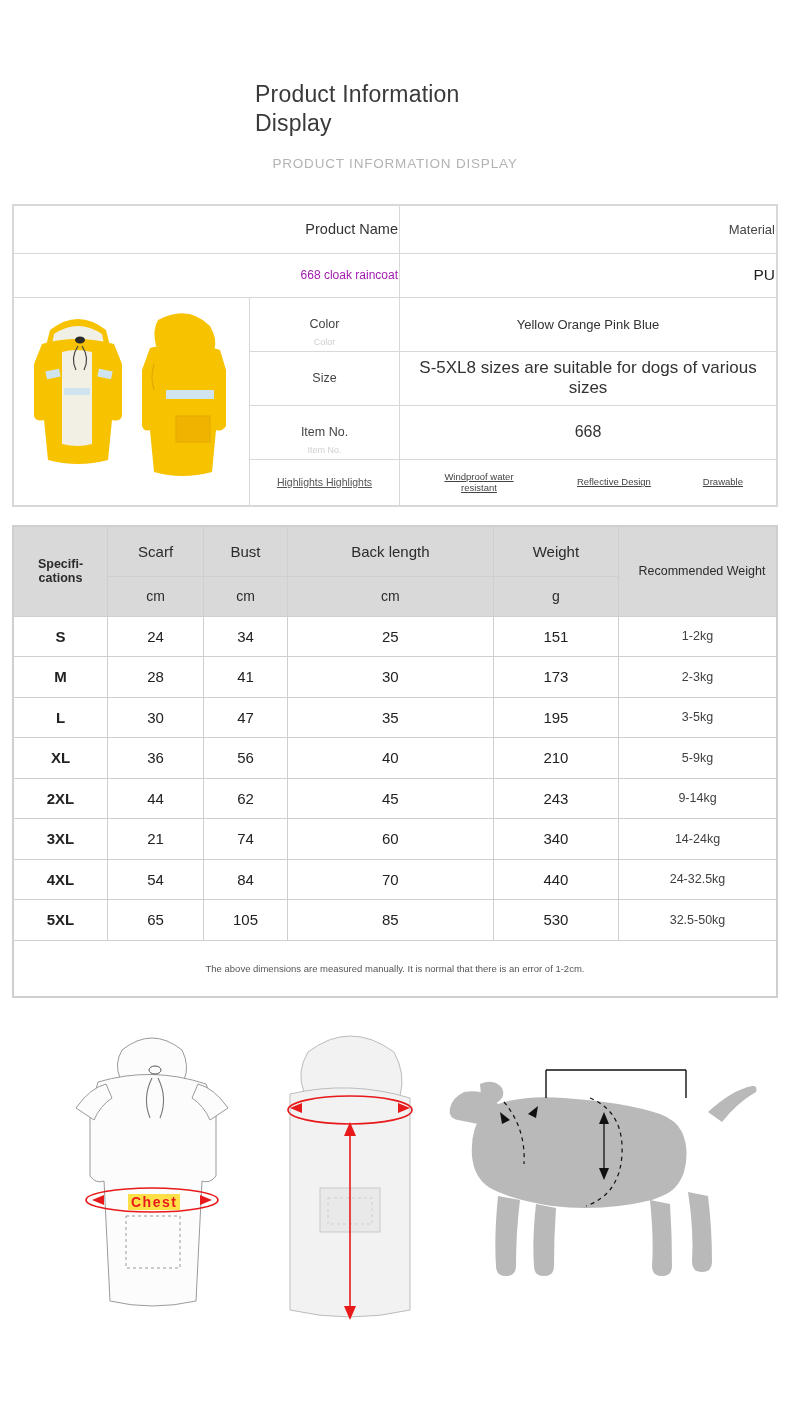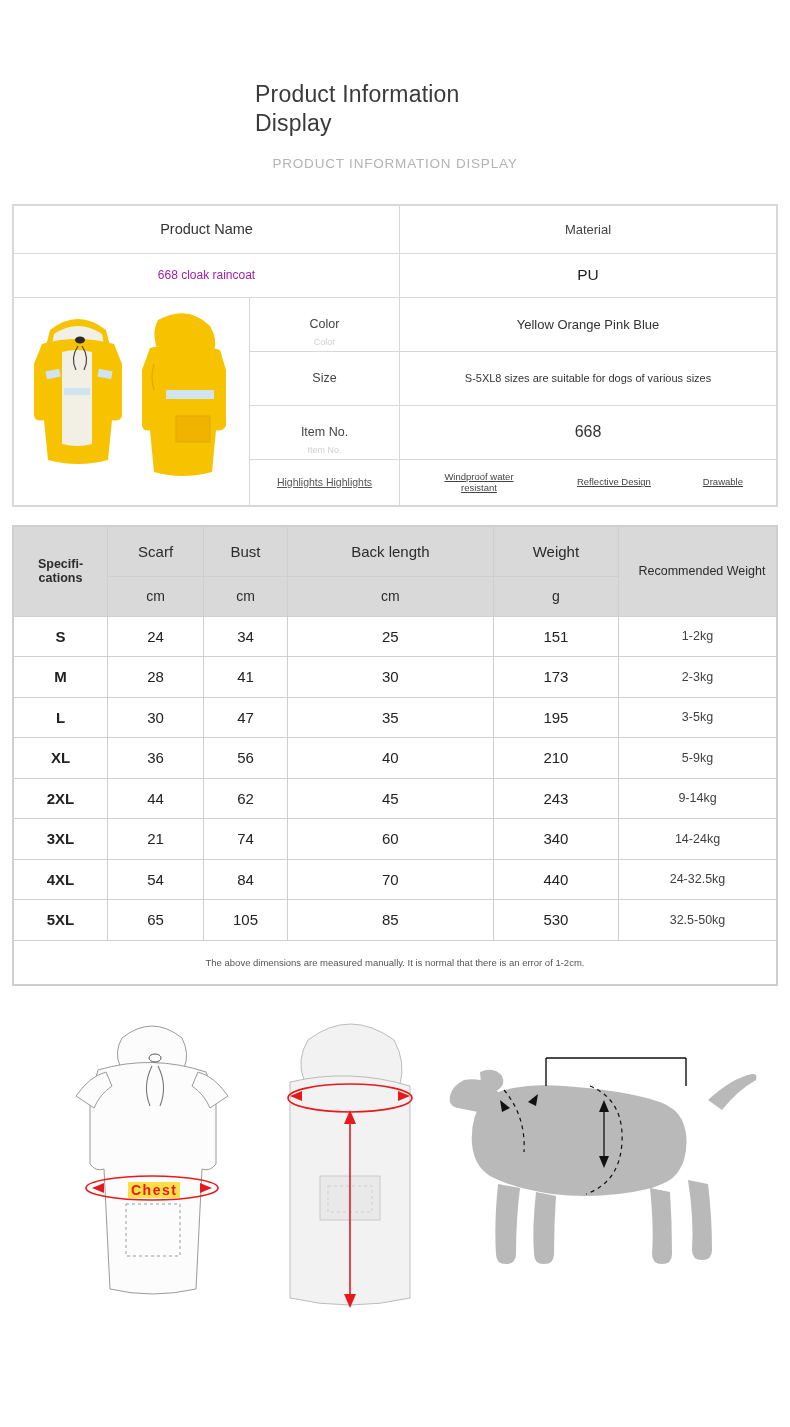--- a/index.html
+++ b/index.html
@@ -30,36 +30,36 @@
     margin-top: 18px;
     font-size: 13.5px;
     color: #b3b3b3;
     letter-spacing: 0.8px;
   }
 
   
   .info-wrap { margin: 33px 12px 0 12px; border: 1px solid #d8d8d8; }
   table { border-collapse: collapse; width: 100%; }
   .info-wrap td { border: 1px solid #d8d8d8; }
-  .cell-center { text-align: center; vertical-align: middle; }
+  .cell-center { text-align: right; vertical-align: middle; }
   .h-name { height: 48px; font-size: 14.5px; color: #333; }
   .h-mat { height: 48px; font-size: 13px; color: #444; }
   .v-name { height: 44px; font-size: 12px; color: #a21caf; }
   .v-mat { height: 44px; font-size: 15.5px; color: #222; }
 
   .img-cell { width: 236px; height: 208px; padding: 0; position: relative; background: #fff; }
   .attr-label { width: 150px; text-align: center; font-size: 12.5px; color: #444; position: relative; }
   .attr-label .ghost {
     position: absolute; left: 50%; transform: translateX(-50%);
     bottom: 4px; font-size: 9px; color: #cfcfcf; white-space: nowrap;
   }
   .attr-val { text-align: center; font-size: 13px; color: #333; }
   .row-h { height: 54px; }
   .attr-val.big { font-size: 16px; }
-  .attr-val.small { font-size: 11px; }
+  .attr-val.small { font-size: 17px; }
 
   .highlights-row td { height: 46px; text-decoration: underline; }
   .hl-label { font-size: 10.5px; color: #555; text-align: center; position: relative; }
   .hl-val { font-size: 9.5px; color: #444; }
   .hl-flex { display: flex; align-items: center; justify-content: space-around; padding: 0 6px; }
   .hl-flex span { text-align: center; line-height: 1.2; }
   .hl-flex span.wrap2 { max-width: 92px; }
 
   
   .coat-svg { position: absolute; top: 6px; left: 6px; }
@@ -70,21 +70,21 @@
   .spec-wrap td { border: 1px solid #cfcfcf; text-align: center; vertical-align: middle; }
   .hdr { background: #d9d9d9; color: #2b2b2b; }
   .hdr-name { font-size: 15px; height: 50px; }
   .hdr-unit { font-size: 14px; font-weight: normal; height: 40px; }
   .spec-corner { font-size: 12.5px; width: 94px; line-height: 1.15; font-weight: bold; }
   .spec-rec { font-size: 12.5px; width: 158px; line-height: 1.2; text-align: left; padding-left: 10px; }
   .spec-body td { height: 40.5px; }
   .sz { font-size: 15px; font-weight: bold; color: #222; }
   .num { font-size: 15px; color: #222; }
   .rec { font-size: 12.5px; color: #404040; }
-  .note-row td { height: 44px; font-size: 9.5px; color: #555; border-top: 1px solid #cfcfcf; }
+  .note-row td { height: 56px; font-size: 9.5px; color: #555; border-top: 1px solid #cfcfcf; }
 
   
   .diagrams { position: relative; margin-top: 14px; height: 360px; }
   .red { fill: none; stroke: #e8191b; stroke-width: 1.6; }
   .redfill { fill: #e8191b; }
   .lbl-red {
     position: absolute; color: #e8191b; font-weight: bold;
     font-family: "Liberation Sans", sans-serif; letter-spacing: 1.5px;
     background: #fde047; padding: 0 3px;
   }

